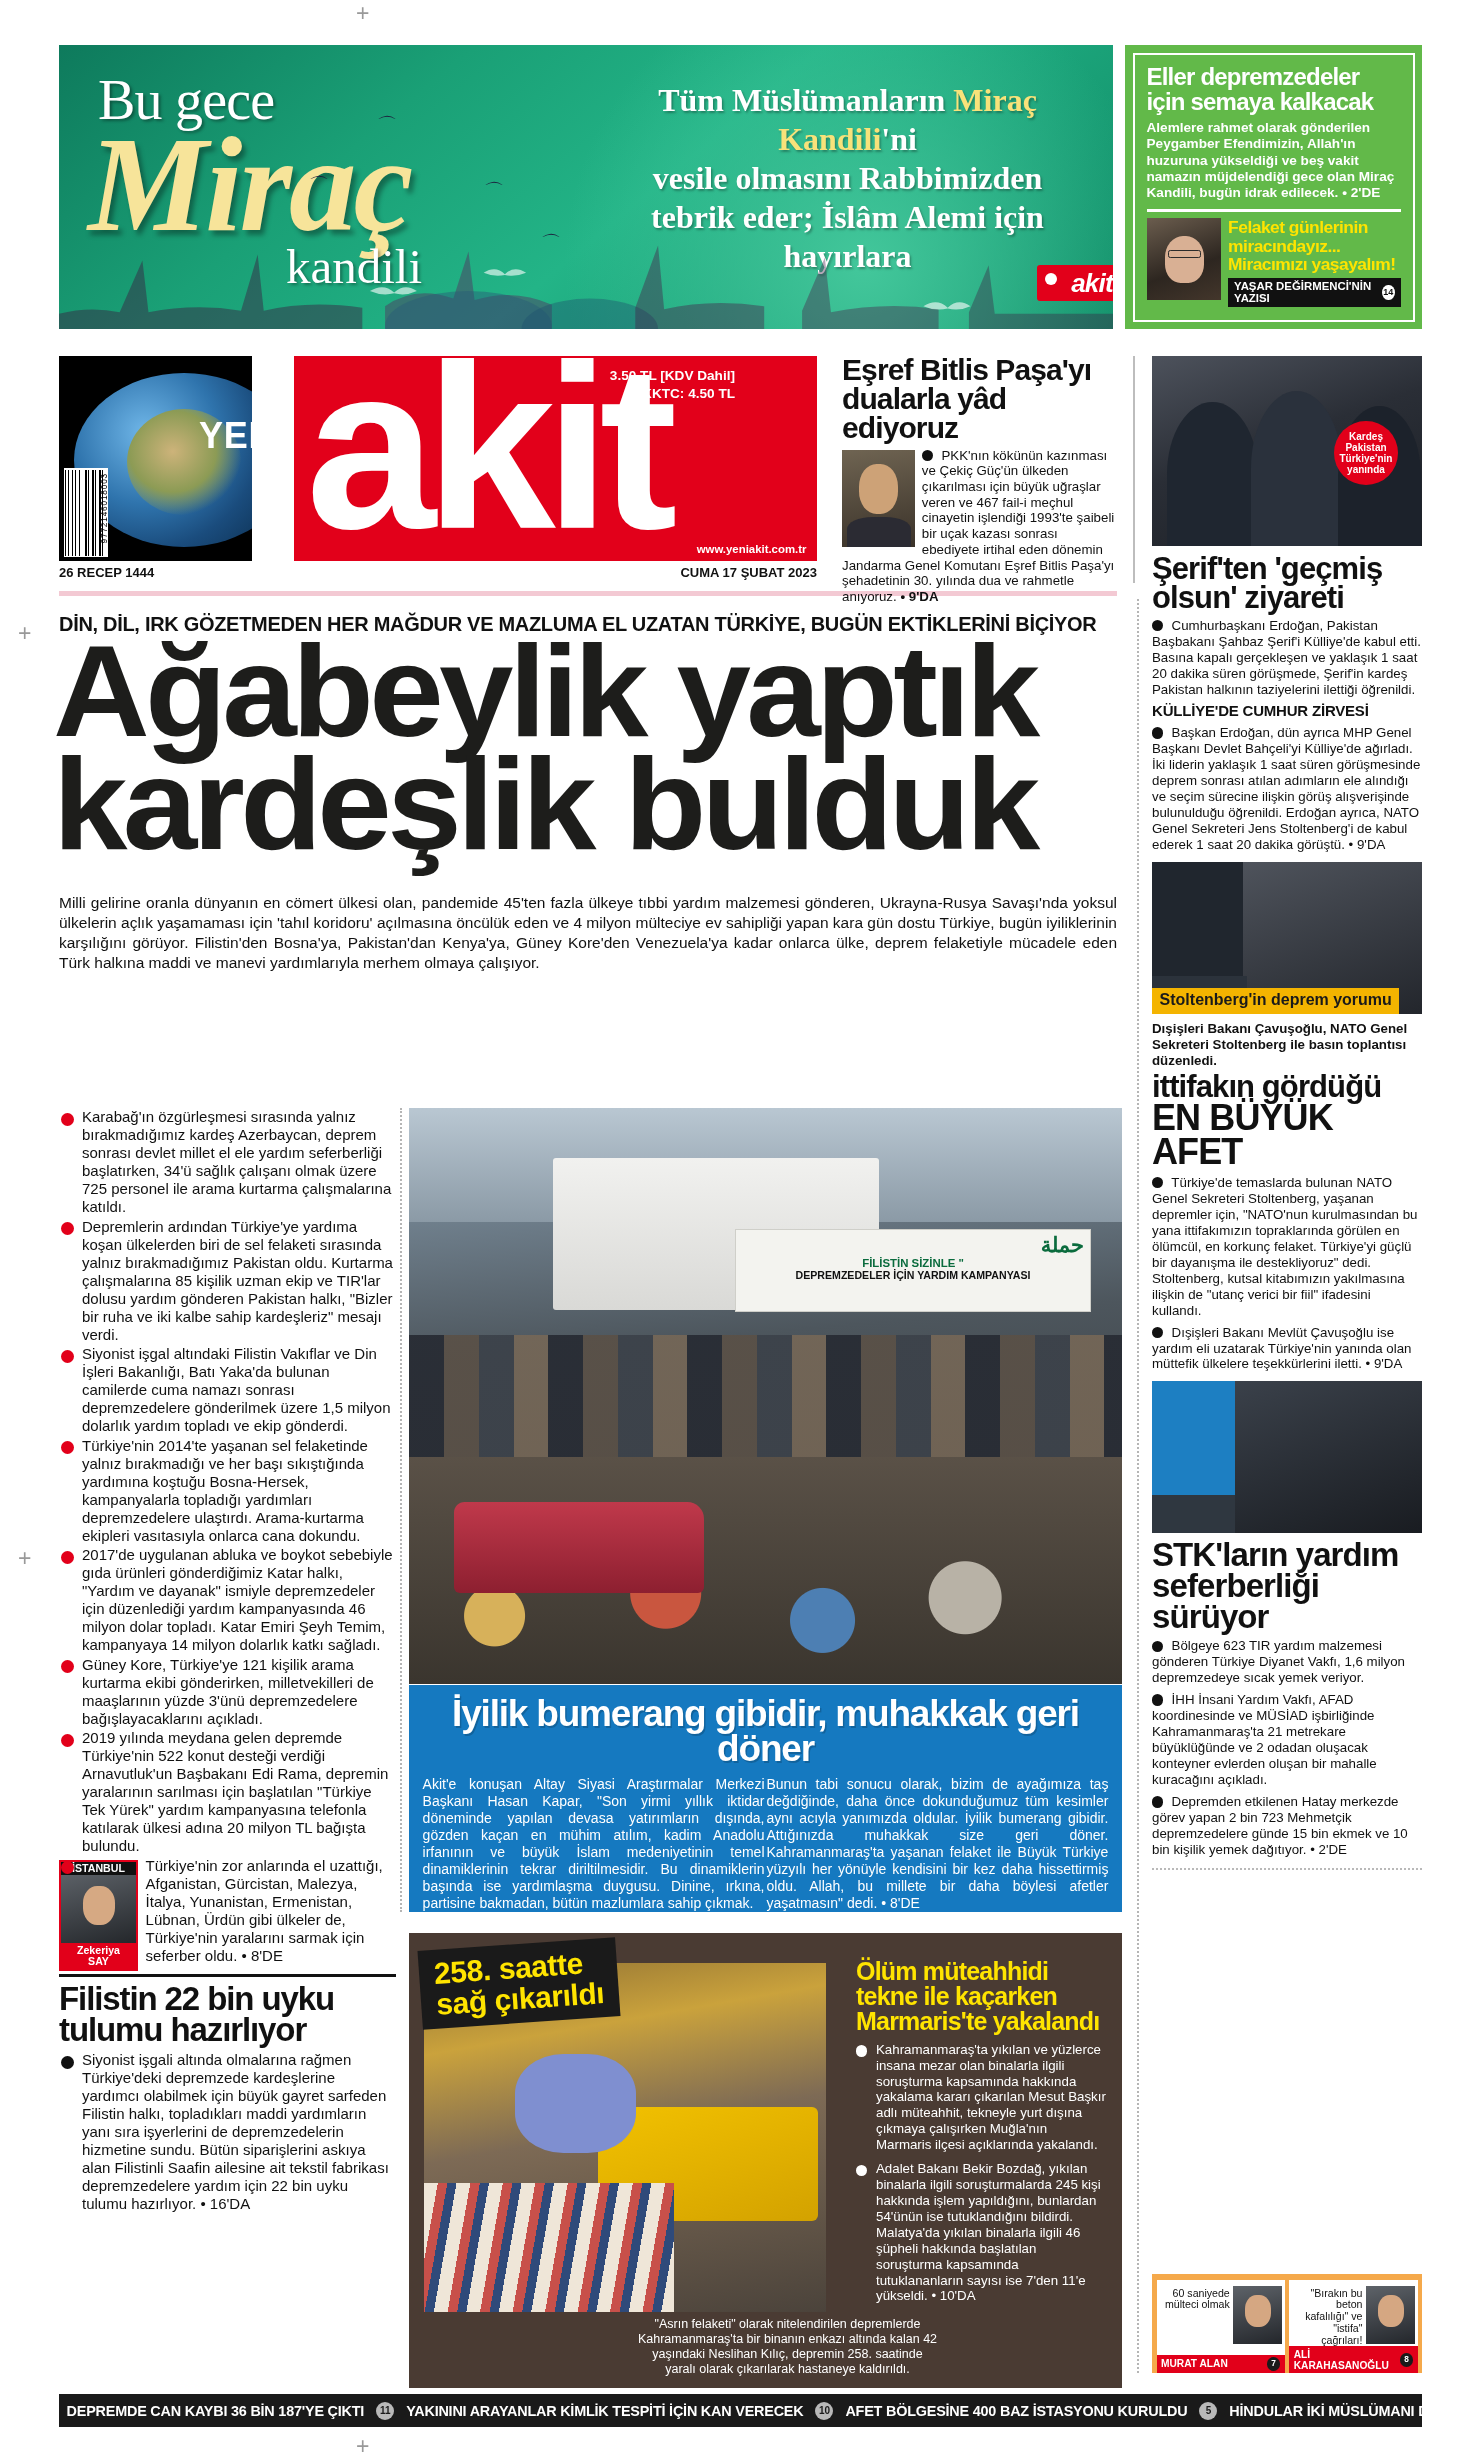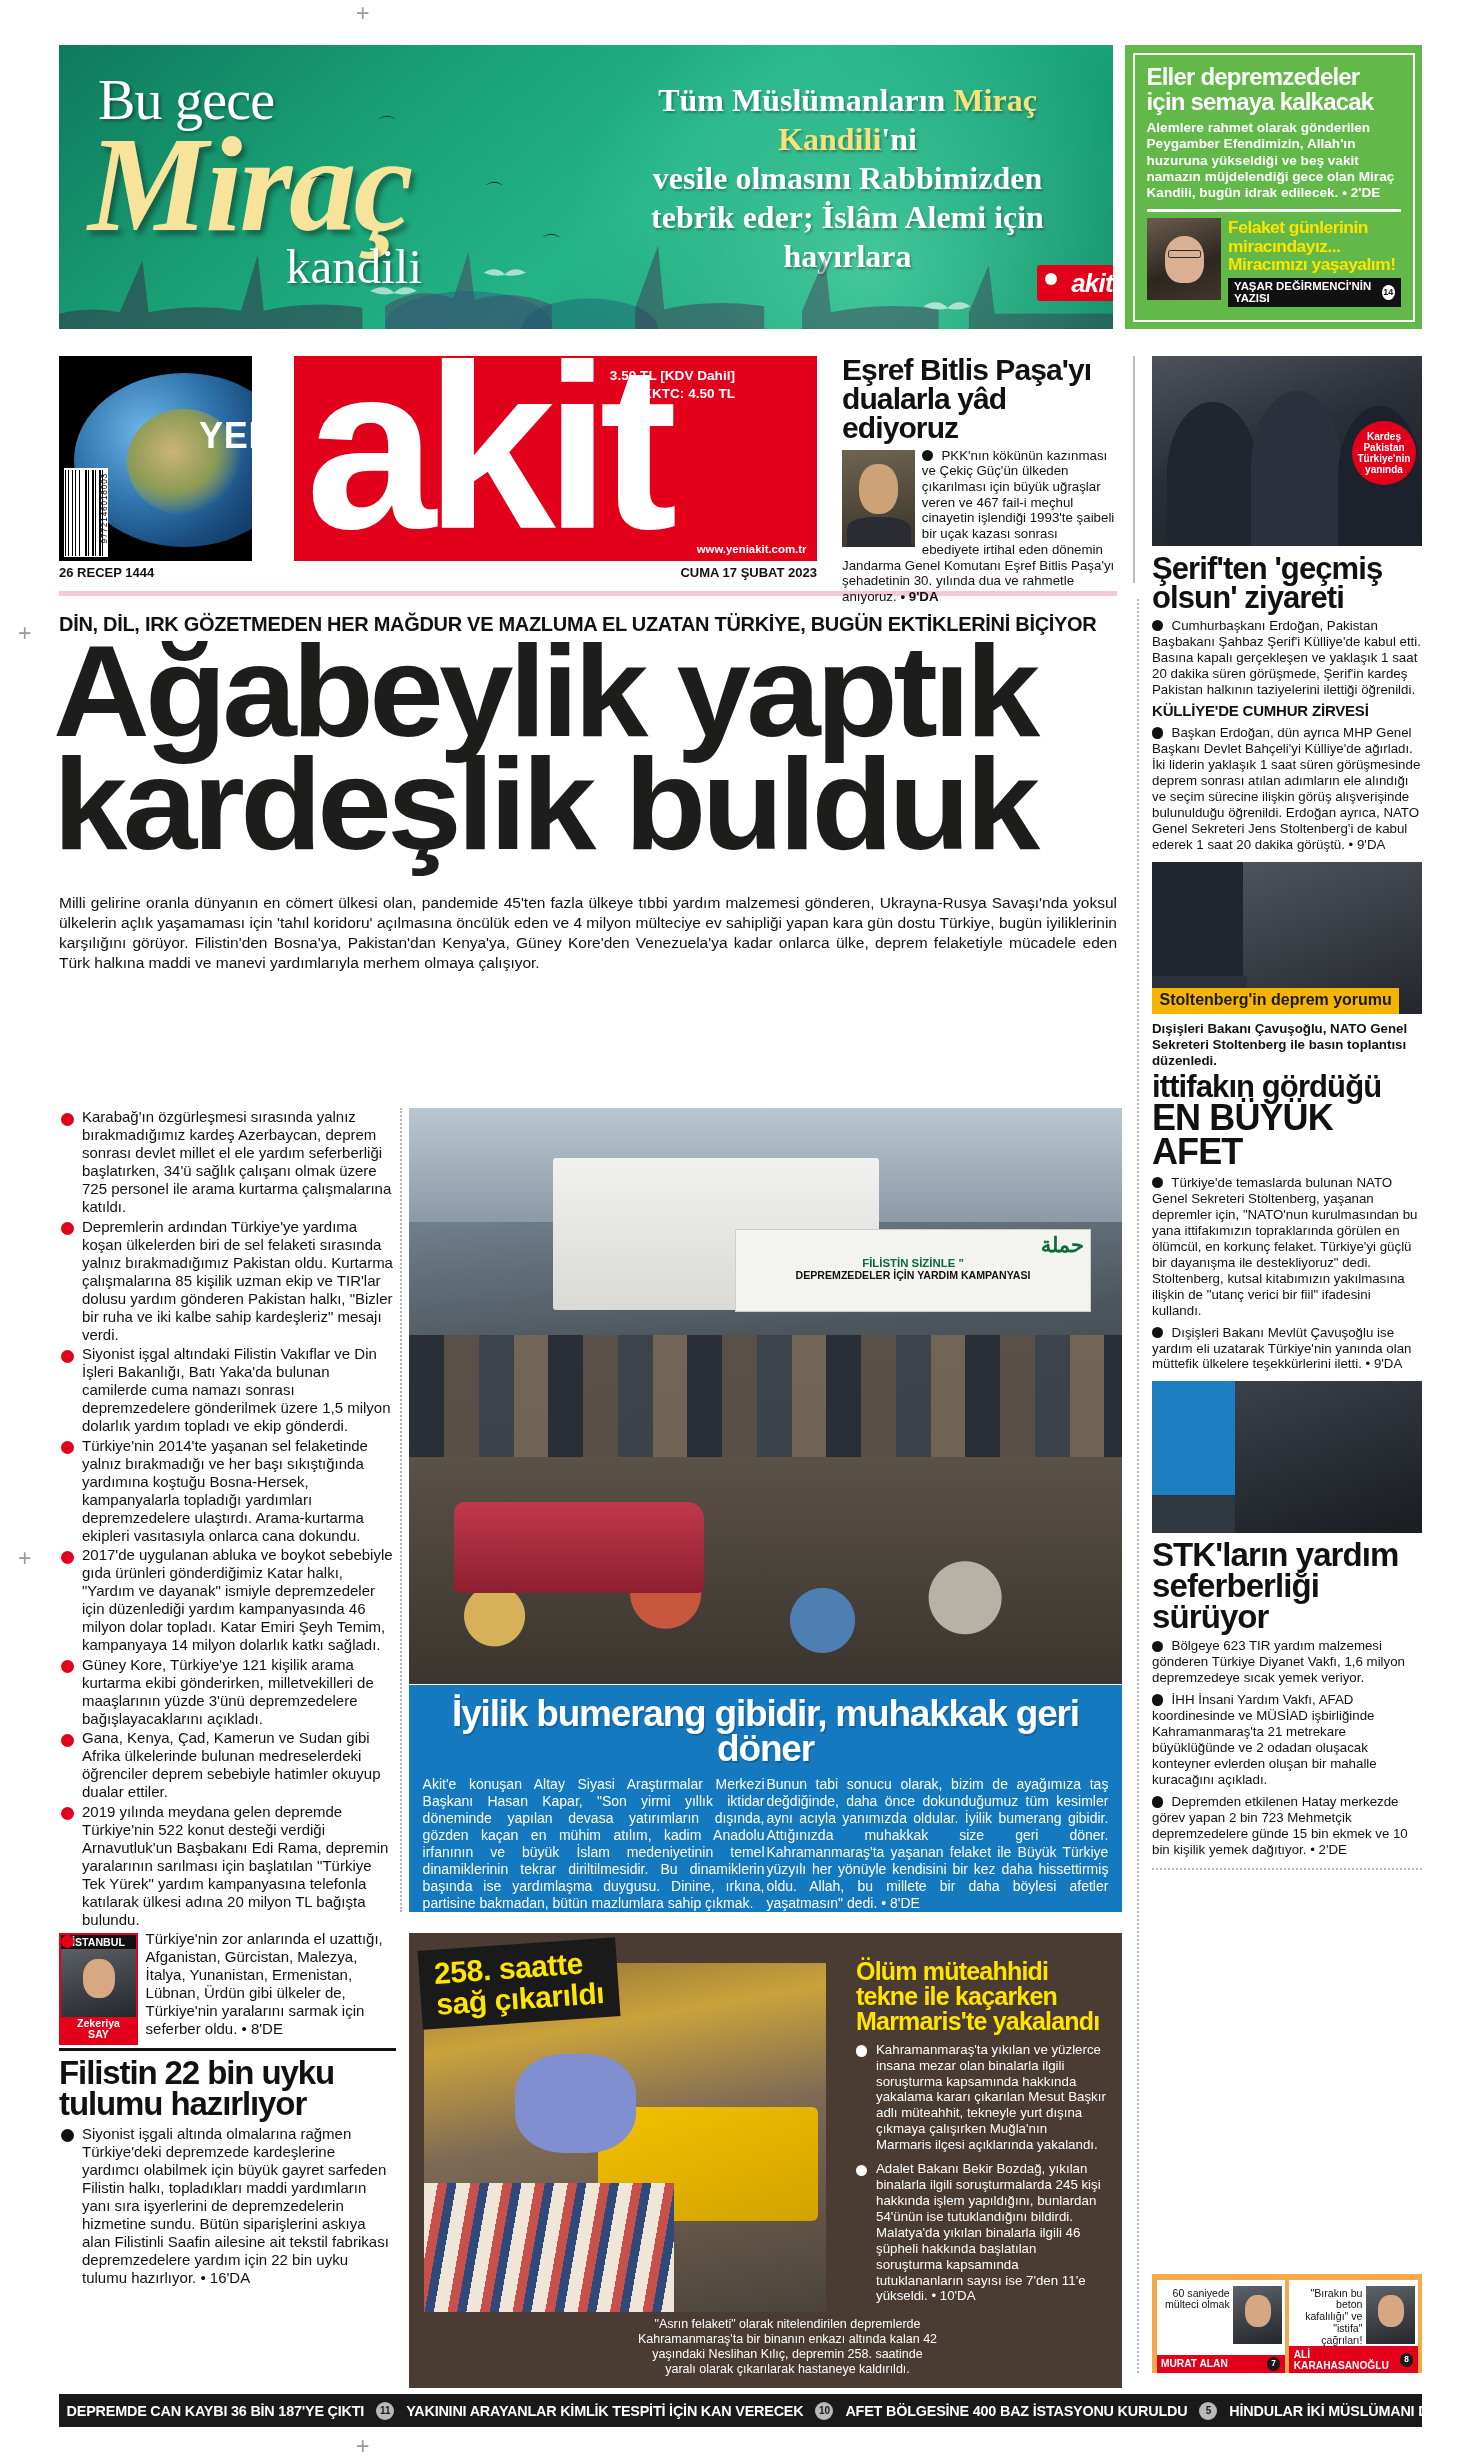--- a/index.html
+++ b/index.html
@@ -185,21 +185,21 @@
   }
 
   
   .rcol{ position:absolute; left:1152px; top:356px; width:270px; }
   .rphoto{
     width:270px; height:190px; position:relative; overflow:hidden;
     background:linear-gradient(160deg,#4d525c 0%,#2a2e36 45%,#1b1f25 100%);
   }
   .rphoto .fig{ position:absolute; bottom:0; border-radius:50% 50% 0 0; }
   .badge-red{
-    position:absolute; right:6px; top:65px; width:64px;height:64px;border-radius:50%;
+    position:absolute; right:24px; top:65px; width:64px;height:64px;border-radius:50%;
     background:#e2001a; color:#fff; font-size:10px; font-weight:bold; text-align:center;
     line-height:1.12; display:flex; align-items:center; justify-content:center; padding:4.5px;
   }
   .rhead{
     font-size:31px; line-height:.94; font-weight:bold; letter-spacing:-0.9px;
     margin-top:7.6px;
   }
   .rbody{ font-size:13.3px; line-height:1.2; margin-top:6px; }
   .rsub{ font-weight:bold; font-size:15px; margin-top:4.5px; letter-spacing:-0.2px; }
   .rphoto2{
@@ -579,21 +579,20 @@
   </div>
   <div class="lead">Milli gelirine oranla dünyanın en cömert ülkesi olan, pandemide 45'ten fazla ülkeye tıbbi yardım malzemesi gönderen, Ukrayna-Rusya Savaşı'nda yoksul ülkelerin açlık yaşamaması için 'tahıl koridoru' açılmasına öncülük eden ve 4 milyon mülteciye ev sahipliği yapan kara gün dostu Türkiye, bugün iyiliklerinin karşılığını görüyor. Filistin'den Bosna'ya, Pakistan'dan Kenya'ya, Güney Kore'den Venezuela'ya kadar onlarca ülke, deprem felaketiyle mücadele eden Türk halkına maddi ve manevi yardımlarıyla merhem olmaya çalışıyor.</div>
 
   <div class="lcol">
     <div class="bul">Karabağ'ın özgürleşmesi sırasında yalnız bırakmadığımız kardeş Azerbaycan, deprem sonrası devlet millet el ele yardım seferberliği başlatırken, 34'ü sağlık çalışanı olmak üzere 725 personel ile arama kurtarma çalışmalarına katıldı.</div>
     <div class="bul">Depremlerin ardından Türkiye'ye yardıma koşan ülkelerden biri de sel felaketi sırasında yalnız bırakmadığımız Pakistan oldu. Kurtarma çalışmalarına 85 kişilik uzman ekip ve TIR'lar dolusu yardım gönderen Pakistan halkı, "Bizler bir ruha ve iki kalbe sahip kardeşleriz" mesajı verdi.</div>
     <div class="bul">Siyonist işgal altındaki Filistin Vakıflar ve Din İşleri Bakanlığı, Batı Yaka'da bulunan camilerde cuma namazı sonrası depremzedelere gönderilmek üzere 1,5 milyon dolarlık yardım topladı ve ekip gönderdi.</div>
     <div class="bul">Türkiye'nin 2014'te yaşanan sel felaketinde yalnız bırakmadığı ve her başı sıkıştığında yardımına koştuğu Bosna-Hersek, kampanyalarla topladığı yardımları depremzedelere ulaştırdı. Arama-kurtarma ekipleri vasıtasıyla onlarca cana dokundu.</div>
     <div class="bul">2017'de uygulanan abluka ve boykot sebebiyle gıda ürünleri gönderdiğimiz Katar halkı, "Yardım ve dayanak" ismiyle depremzedeler için düzenlediği yardım kampanyasında 46 milyon dolar topladı. Katar Emiri Şeyh Temim, kampanyaya 14 milyon dolarlık katkı sağladı.</div>
     <div class="bul">Güney Kore, Türkiye'ye 121 kişilik arama kurtarma ekibi gönderirken, milletvekilleri de maaşlarının yüzde 3'ünü depremzedelere bağışlayacaklarını açıkladı.</div>
-    <div class="bul">Gana, Kenya, Çad, Kamerun ve Sudan gibi Afrika ülkelerinde bulunan medreselerdeki öğrenciler deprem sebebiyle hatimler okuyup dualar ettiler.</div>
     <div class="bul">2019 yılında meydana gelen depremde Türkiye'nin 522 konut desteği verdiği Arnavutluk'un Başbakanı Edi Rama, depremin yaralarının sarılması için başlatılan "Türkiye Tek Yürek" yardım kampanyasına telefonla katılarak ülkesi adına 20 milyon TL bağışta bulundu.</div>
 
     <div class="authorbox">
       <div class="city">İSTANBUL</div>
       <div class="ph">
           <div class="f"></div>
         </div>
       <div class="nm">
         <div>Zekeriya</div>
         <div>SAY</div>

